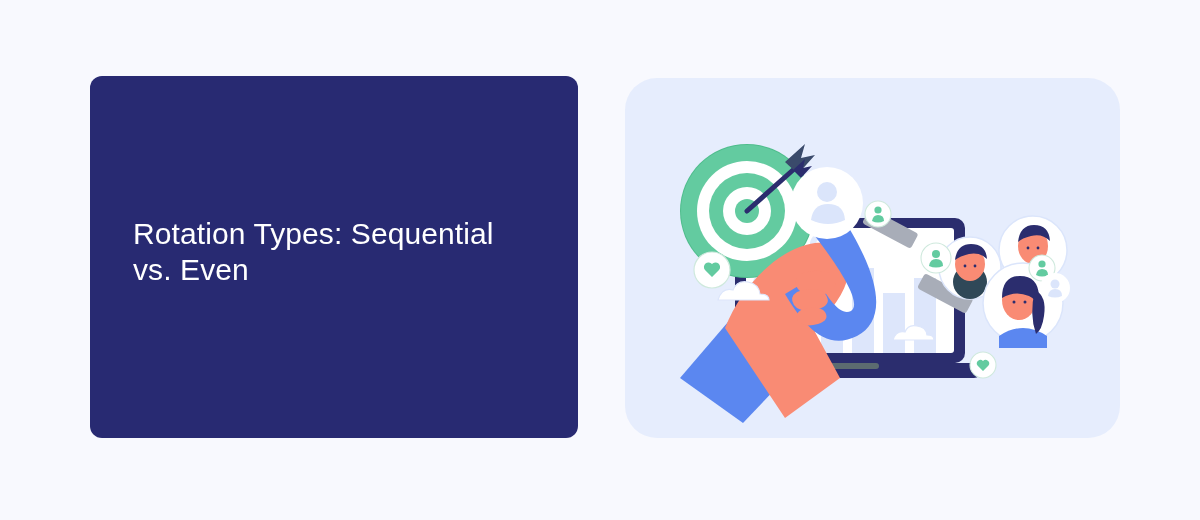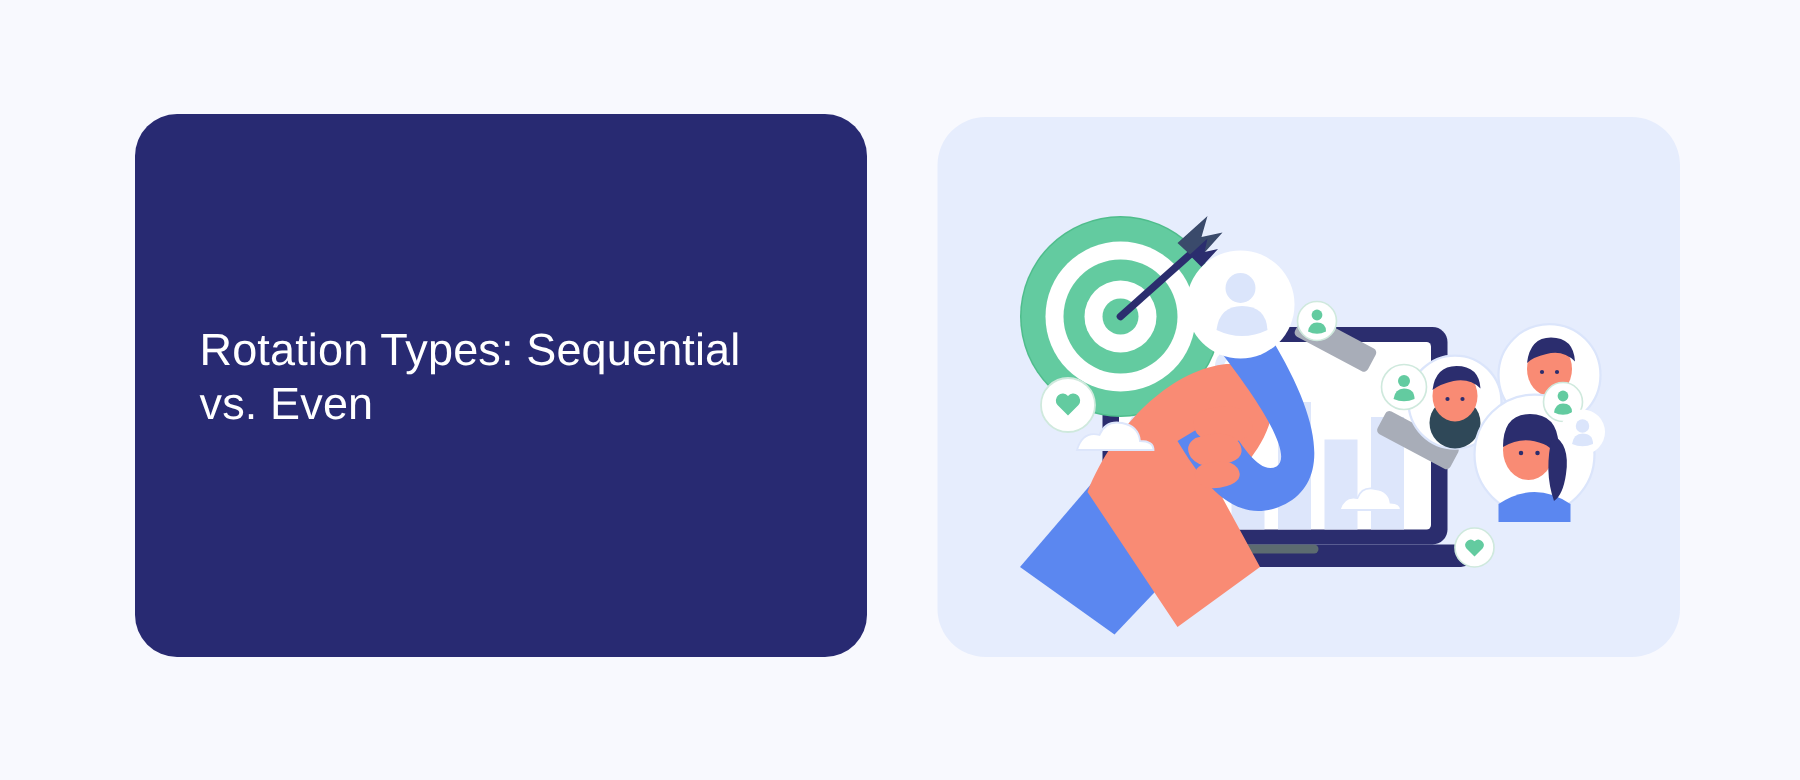--- a/index.html
+++ b/index.html
@@ -21,21 +21,21 @@
   }
 
   
   .title-card {
     position: absolute;
     left: 90px;
     top: 76px;
     width: 488px;
     height: 362px;
     background: #282a72;
-    border-radius: 28px;
+    border-radius: 12px;
   }
   .title-text {
     position: absolute;
     left: 43px;
     top: 140px;
     width: 400px;
     color: #ffffff;
     font-size: 30px;
     line-height: 36px;
     font-weight: 400;

